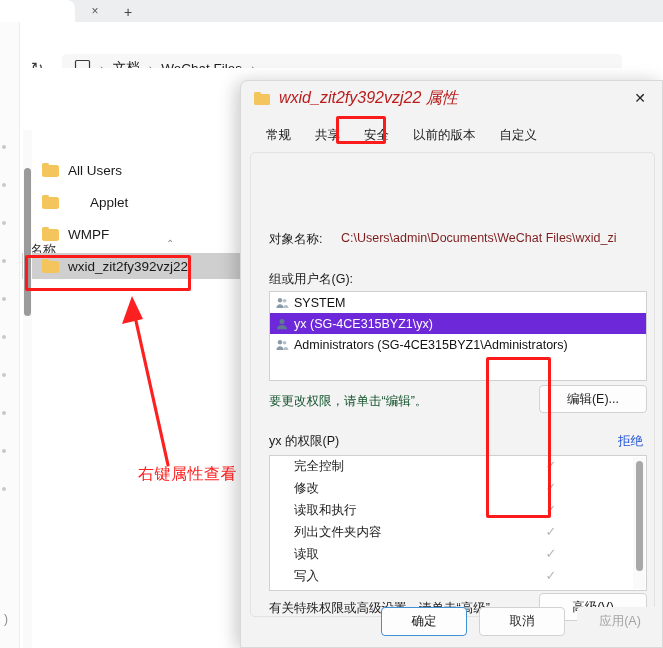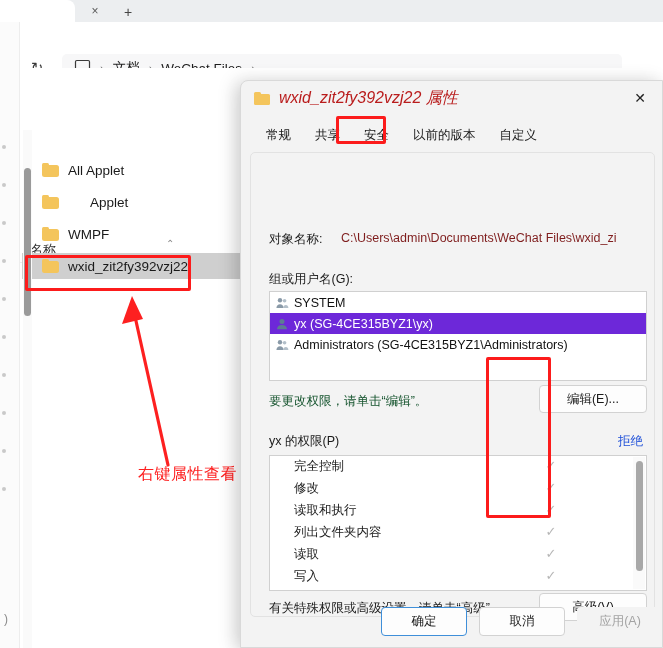--- a/index.html
+++ b/index.html
@@ -279,21 +279,21 @@
 
     <div class="contentpane">
       <div class="right-pane-fill"></div>
 
       <div class="colhdr">名称</div>
       <div class="sort-caret">⌃</div>
       <div class="hdr-rule"></div>
 
       <div class="frow" style="top:45px;">
         <span class="ficon"></span>
-        <span>All Applet</span>
+        <span>All Users</span>
       </div>
       <div class="frow" style="top:77px;gap:22px;">
         <span class="ficon"></span>
         <span>Applet</span>
       </div>
       <div class="frow" style="top:109px;">
         <span class="ficon"></span>
         <span>WMPF</span>
       </div>
       <div class="frow sel" style="top:141px;width:228px;">

